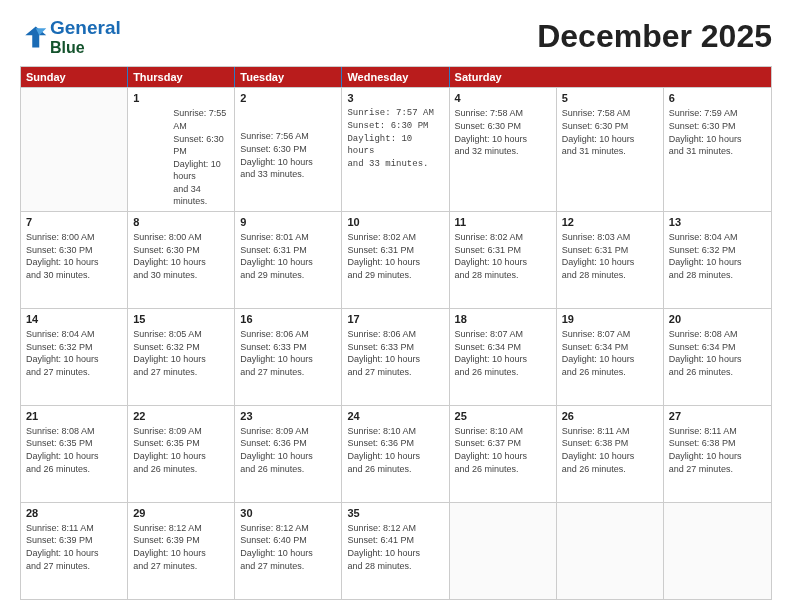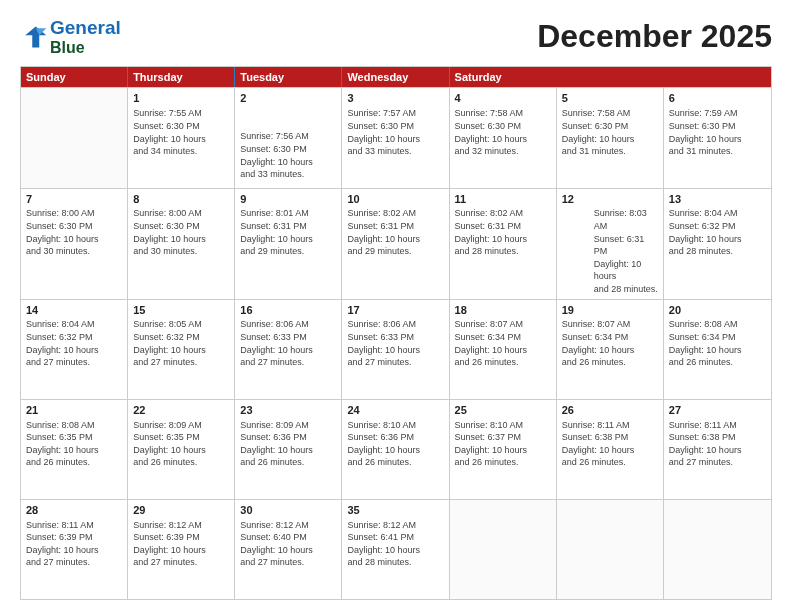--- a/index.html
+++ b/index.html
@@ -125,35 +125,35 @@
         <div class="cal-header-cell">Thursday</div>
         <div class="cal-header-cell">Tuesday</div>
         <div class="cal-header-cell">Wednesday</div>
         <div class="cal-header-cell">Saturday</div>
       </div>
     <div class="cal-body">
     <div class="cal-row">
           <div class="cal-cell empty"></div>
           <div class="cal-cell">
             <span class="day-num">1</span>
-            <div class="day-info" style="white-space: pre-line;">Sunrise: 7:55 AM
+            <div class="day-info" style="white-space: pre-line; margin-left: 40px;">Sunrise: 7:55 AM
 Sunset: 6:30 PM
 Daylight: 10 hours
 and 34 minutes.</div>
           </div>
           <div class="cal-cell">
             <span class="day-num">2</span>
             <div class="day-info" style="white-space: pre-line; margin-top: 24px;">Sunrise: 7:56 AM
 Sunset: 6:30 PM
 Daylight: 10 hours
 and 33 minutes.</div>
           </div>
           <div class="cal-cell">
             <span class="day-num">3</span>
-            <div class="day-info" style="white-space: pre-line;">Sunrise: 7:57 AM
+            <div class="day-info" style="white-space: pre-line; font-family: Liberation Mono, monospace;">Sunrise: 7:57 AM
 Sunset: 6:30 PM
 Daylight: 10 hours
 and 33 minutes.</div>
           </div>
           <div class="cal-cell">
             <span class="day-num">4</span>
             <div class="day-info" style="white-space: pre-line;">Sunrise: 7:58 AM
 Sunset: 6:30 PM
 Daylight: 10 hours
 and 32 minutes.</div>
@@ -204,21 +204,21 @@
           </div>
           <div class="cal-cell">
             <span class="day-num">11</span>
             <div class="day-info" style="white-space: pre-line;">Sunrise: 8:02 AM
 Sunset: 6:31 PM
 Daylight: 10 hours
 and 28 minutes.</div>
           </div>
           <div class="cal-cell">
             <span class="day-num">12</span>
-            <div class="day-info" style="white-space: pre-line; margin-left: 32px;">Sunrise: 8:03 AM
+            <div class="day-info" style="white-space: pre-line;">Sunrise: 8:03 AM
 Sunset: 6:31 PM
 Daylight: 10 hours
 and 28 minutes.</div>
           </div>
           <div class="cal-cell">
             <span class="day-num">13</span>
             <div class="day-info" style="white-space: pre-line;">Sunrise: 8:04 AM
 Sunset: 6:32 PM
 Daylight: 10 hours
 and 28 minutes.</div>

